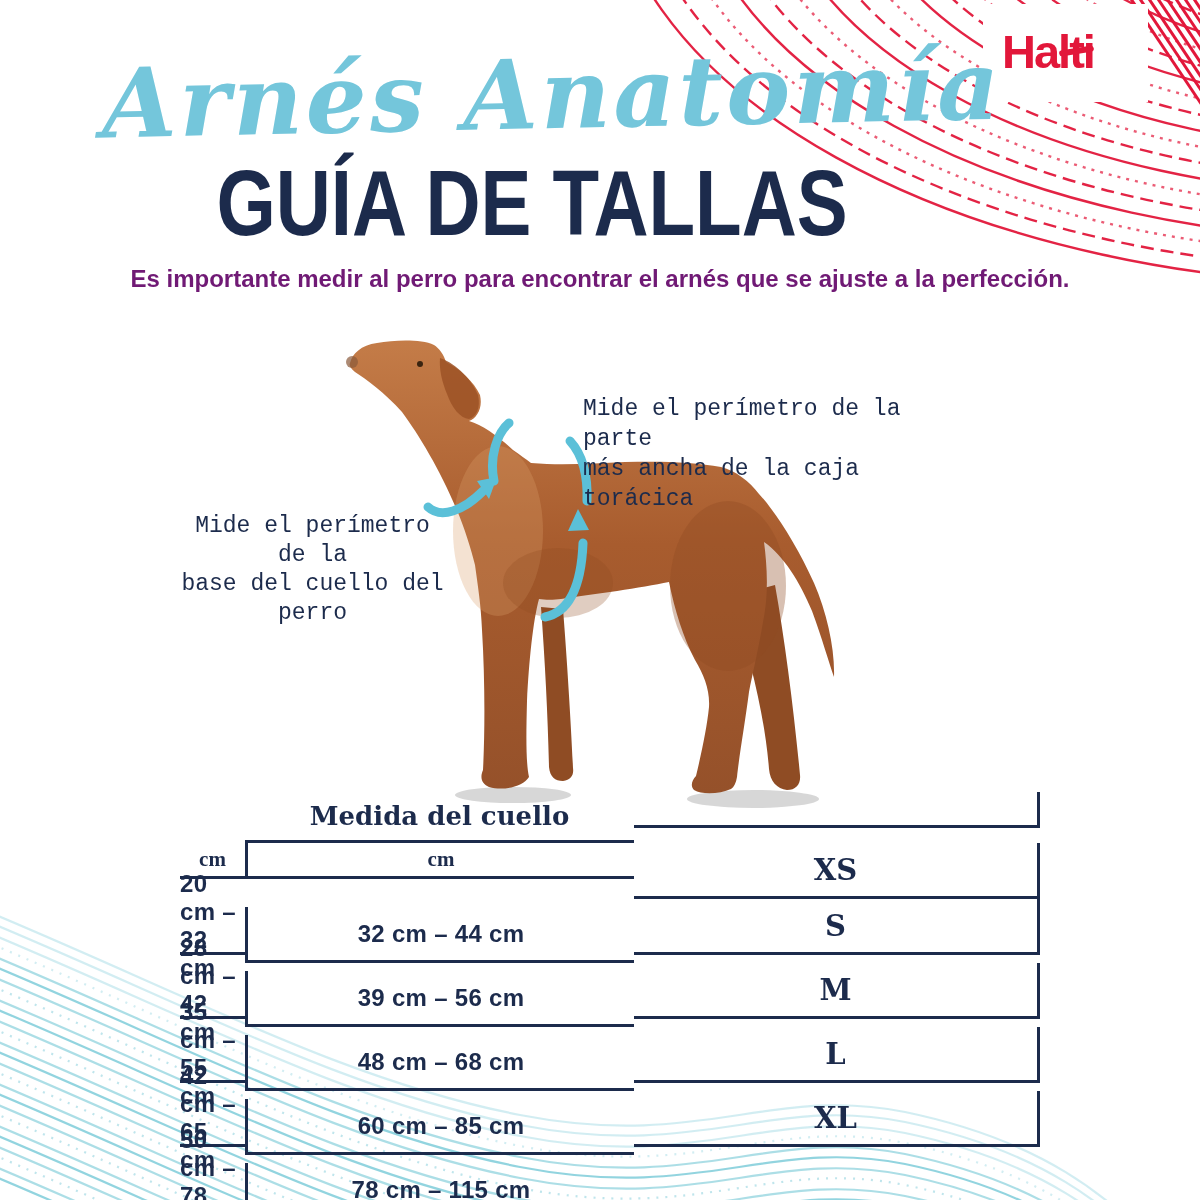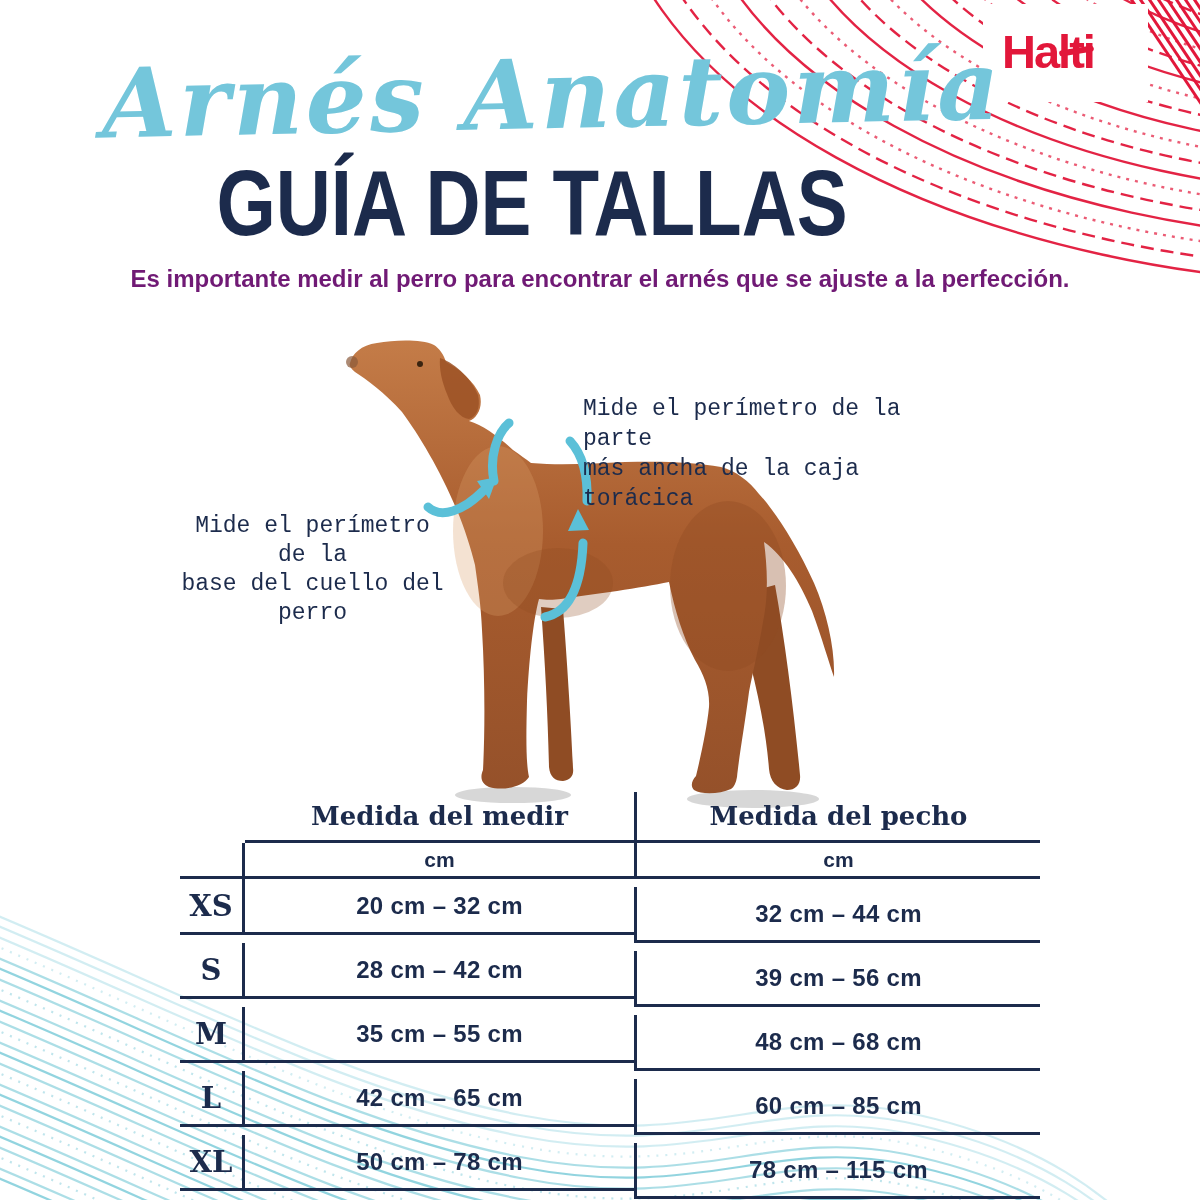--- a/index.html
+++ b/index.html
@@ -50,21 +50,21 @@
 
   
   .size-table{
     position:absolute;left:180px;top:792px;width:860px;z-index:2;
     display:grid;grid-template-columns:65px 389px 406px;
   }
   .size-table .cell{display:flex;align-items:center;justify-content:center;}
   .hdr{height:48px;font-family:"DejaVu Serif",serif;font-weight:bold;font-size:26px;}
   .hdr.b{border-bottom:3px solid #1c2b4c;}
   .hdr.l{border-left:3px solid #1c2b4c;}
-  .cmrow{height:33px;font-family:Liberation Sans, sans-serif;font-weight:bold;font-size:21px;
+  .cmrow{height:33px;font-family:Liberation Serif, serif;font-weight:bold;font-size:21px;
     border-bottom:3px solid #1c2b4c;}
   .cmrow.r{border-right:3px solid #1c2b4c;}
   .cmrow.l{border-left:3px solid #1c2b4c;}
   .drow{height:53px;border-bottom:3px solid #1c2b4c;}
   .szcell{font-family:"DejaVu Serif",serif;font-weight:bold;font-size:29px;
     border-right:3px solid #1c2b4c;}
   .valcell{font-weight:700;font-size:24px;letter-spacing:.3px;}
   .valcell.l{border-left:3px solid #1c2b4c;margin-top:8px;}
 </style>
 </head>
@@ -220,22 +220,21 @@
     <div>Mide el perímetro de la parte</div>
     <div>más ancha de la caja torácica</div>
   </div>
   <div class="note note-neck">
     <div>Mide el perímetro de la</div>
     <div>base del cuello del perro</div>
   </div>
 
   <div class="size-table">
     <div class="cell hdr"></div>
-    <div class="cell hdr b">Medida del medir</div>
-    <div class="cell hdr b l">Medida del pecho</div>
+    <div class="cell hdr b">Medida del cuello</div>
 
     <div class="cell cmrow r"></div>
     <div class="cell cmrow">cm</div>
     <div class="cell cmrow l">cm</div>
 
     <div class="cell drow szcell">XS</div>
     <div class="cell drow valcell">20 cm – 32 cm</div>
     <div class="cell drow valcell l">32 cm – 44 cm</div>
 
     <div class="cell drow szcell">S</div>

